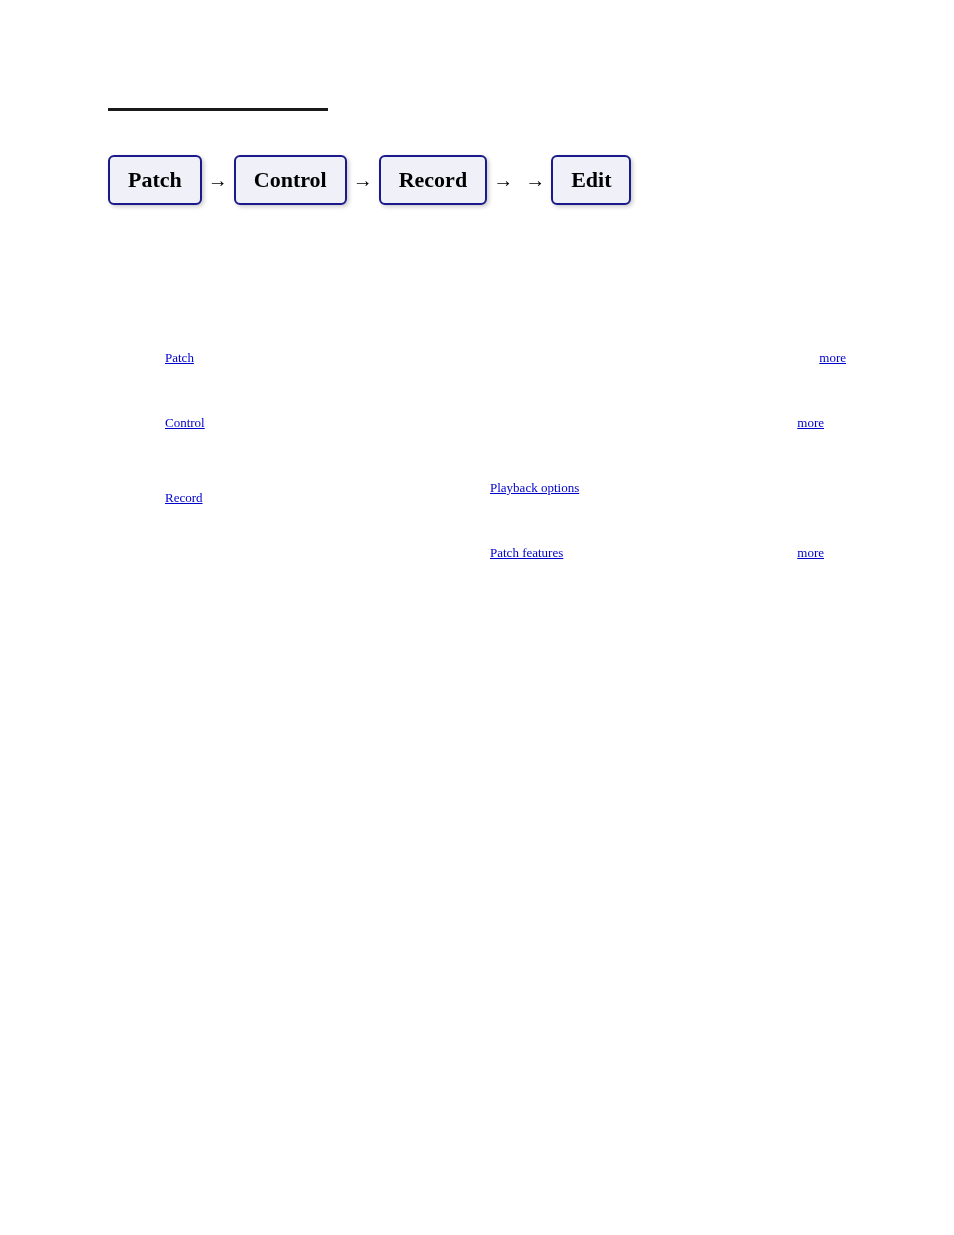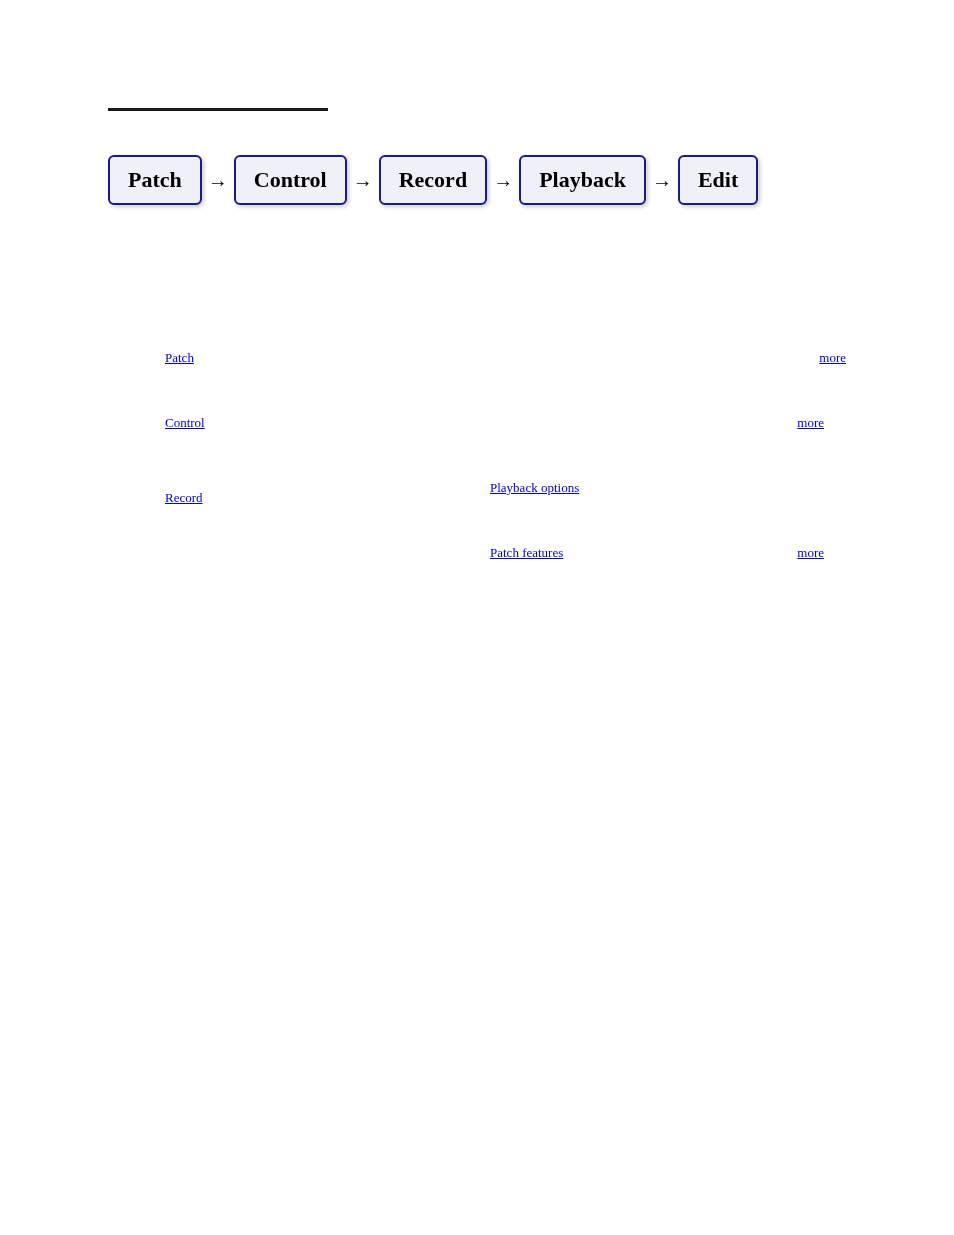--- a/index.html
+++ b/index.html
@@ -116,21 +116,20 @@
   <span class="workflow-arrow">→</span>
 
   <div class="workflow-box">Control</div>
 
   <span class="workflow-arrow">→</span>
 
   <div class="workflow-box">Record</div>
 
   <span class="workflow-arrow">→</span>
 
-  <div class="workflow-box">Playback</div>
 
   <span class="workflow-arrow">→</span>
 
   <div class="workflow-box">Edit</div>
 
 </div>
 
 <span class="link-text link-1">Patch</span>
 
 <span class="link-text link-2">Control</span>

